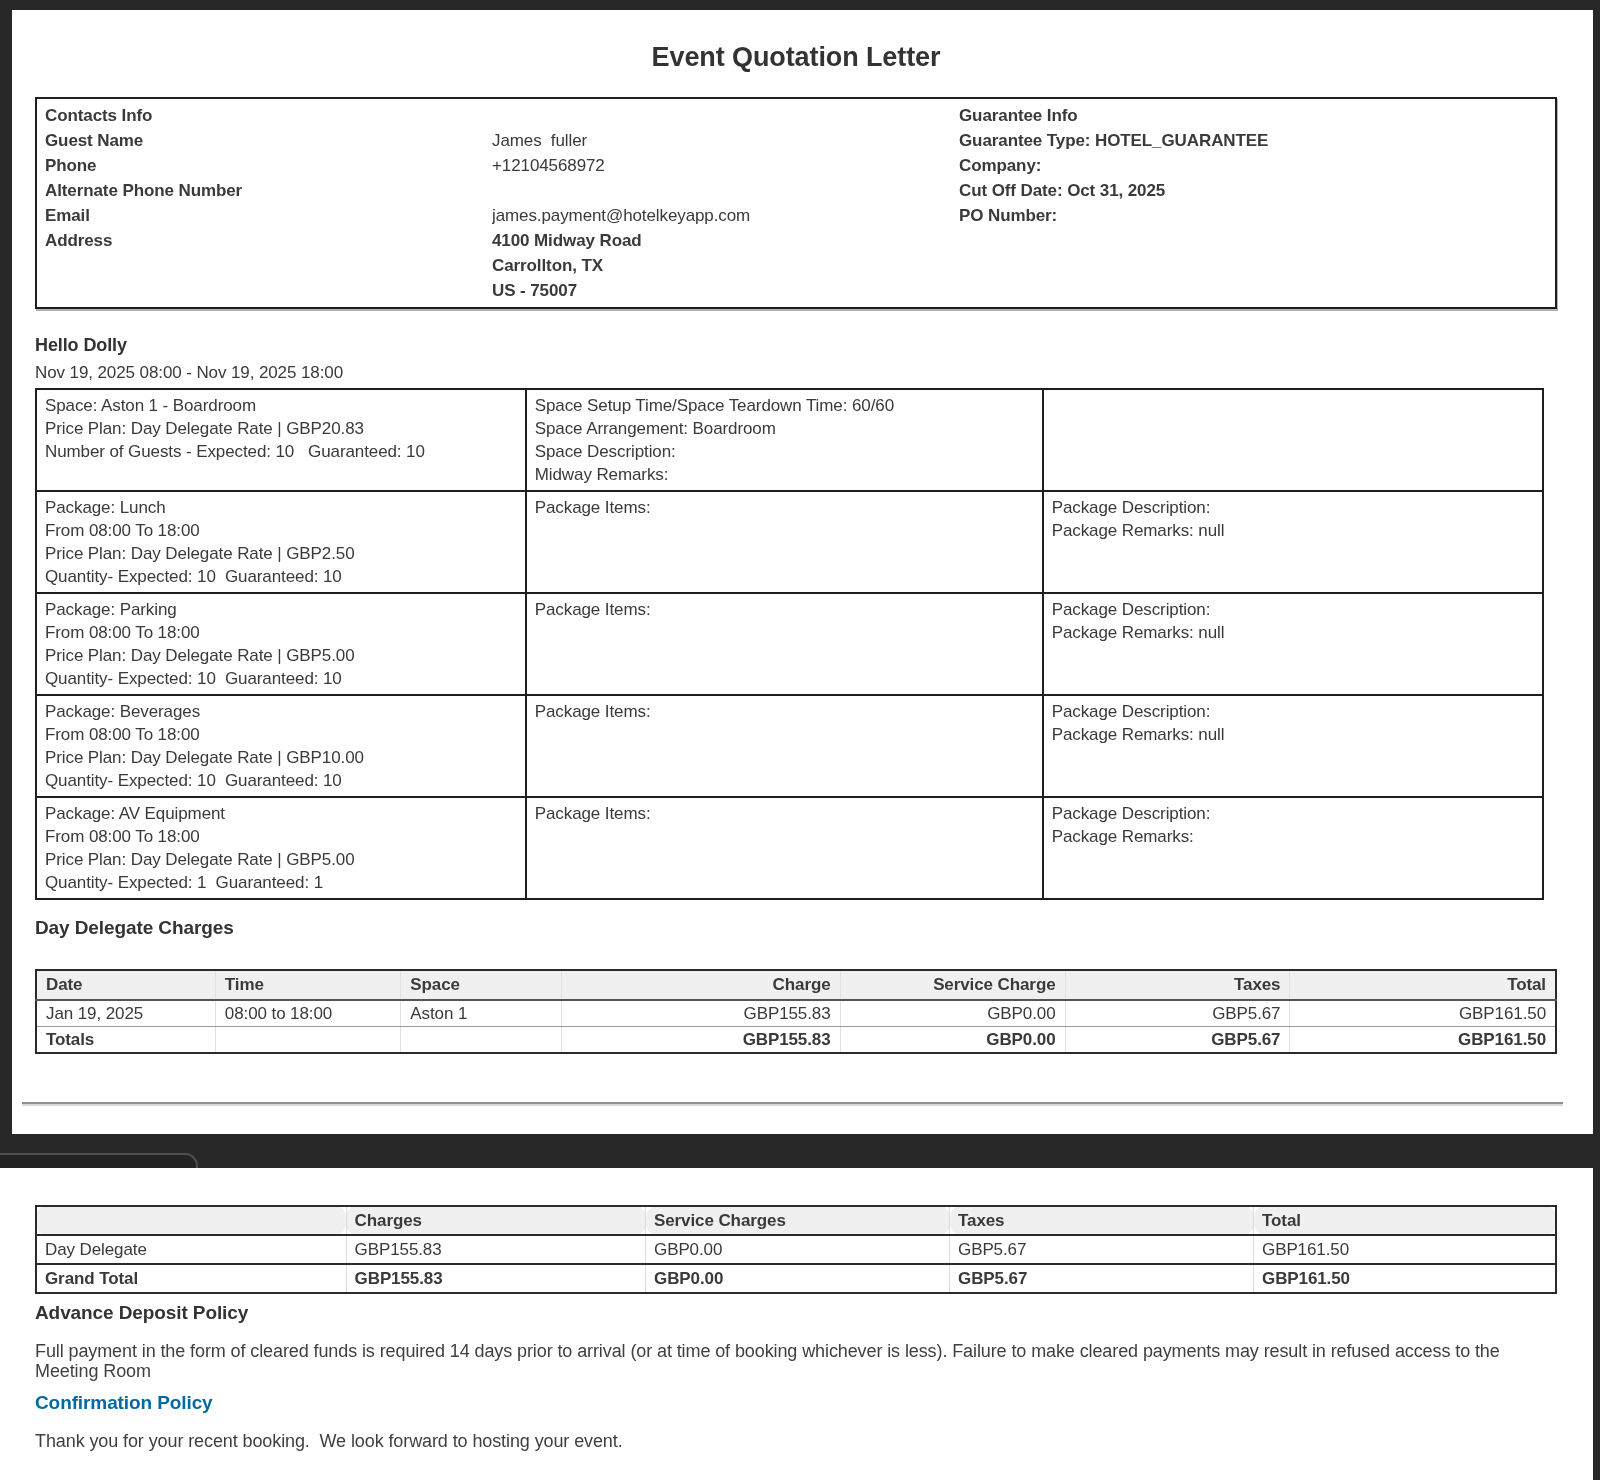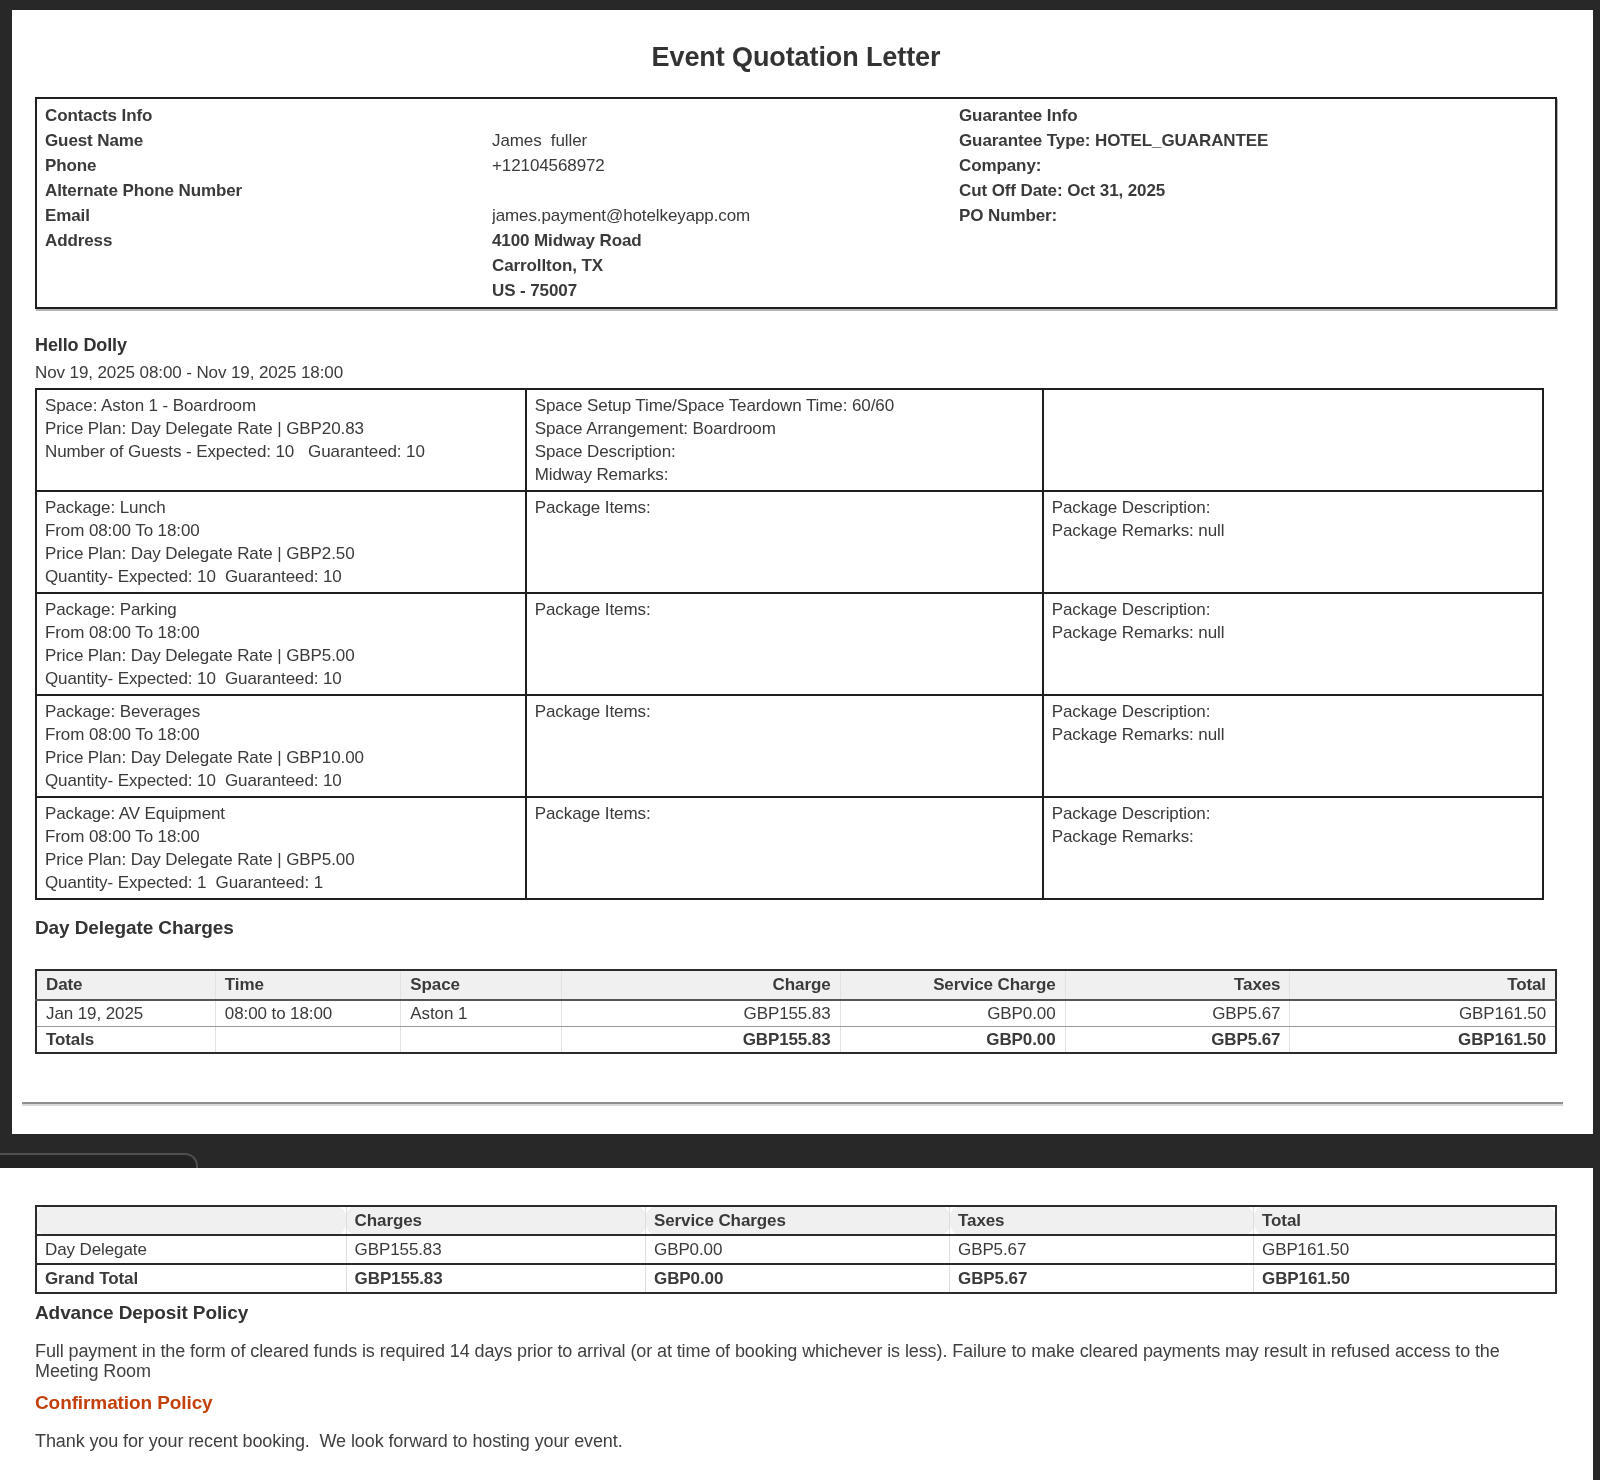--- a/index.html
+++ b/index.html
@@ -56,21 +56,21 @@
           border-top:2px solid #8f8f8f;border-bottom:2px solid #d9d9d9;}
 
   
   table.sm{margin-top:37px;border-collapse:collapse;border:2px solid #2b2b2b;width:1522px;table-layout:fixed;}
   table.sm td{border-left:1px solid #ddd;border-bottom:2px solid #2b2b2b;padding:1px 8px;height:25px;line-height:23px;overflow:hidden;}
   table.sm td:first-child{border-left:none;}
   table.sm tr.hd td{background:#f0f0f0;font-weight:bold;border-radius:11px;}
   table.sm tr:last-child td{border-bottom:none;}
 
   .pol-h{margin-top:8px;font-size:19px;font-weight:bold;color:#333;line-height:22px;}
-  .pol-h2{margin-top:11px;font-size:19px;font-weight:bold;color:#c2410c;line-height:22px;}
+  .pol-h2{margin-top:11px;font-size:19px;font-weight:bold;color:#0369a1;line-height:22px;}
   .pol-t{margin-top:17px;font-size:18px;line-height:20px;color:#3f3f3f;max-width:1505px;white-space:pre-wrap;}
 </style>
 </head>
 <body>
 
 <div class="topbar"></div>
 <div class="leftbar"></div>
 <div class="rightbar"></div>
 <div class="band">
   <div class="tab"></div>

